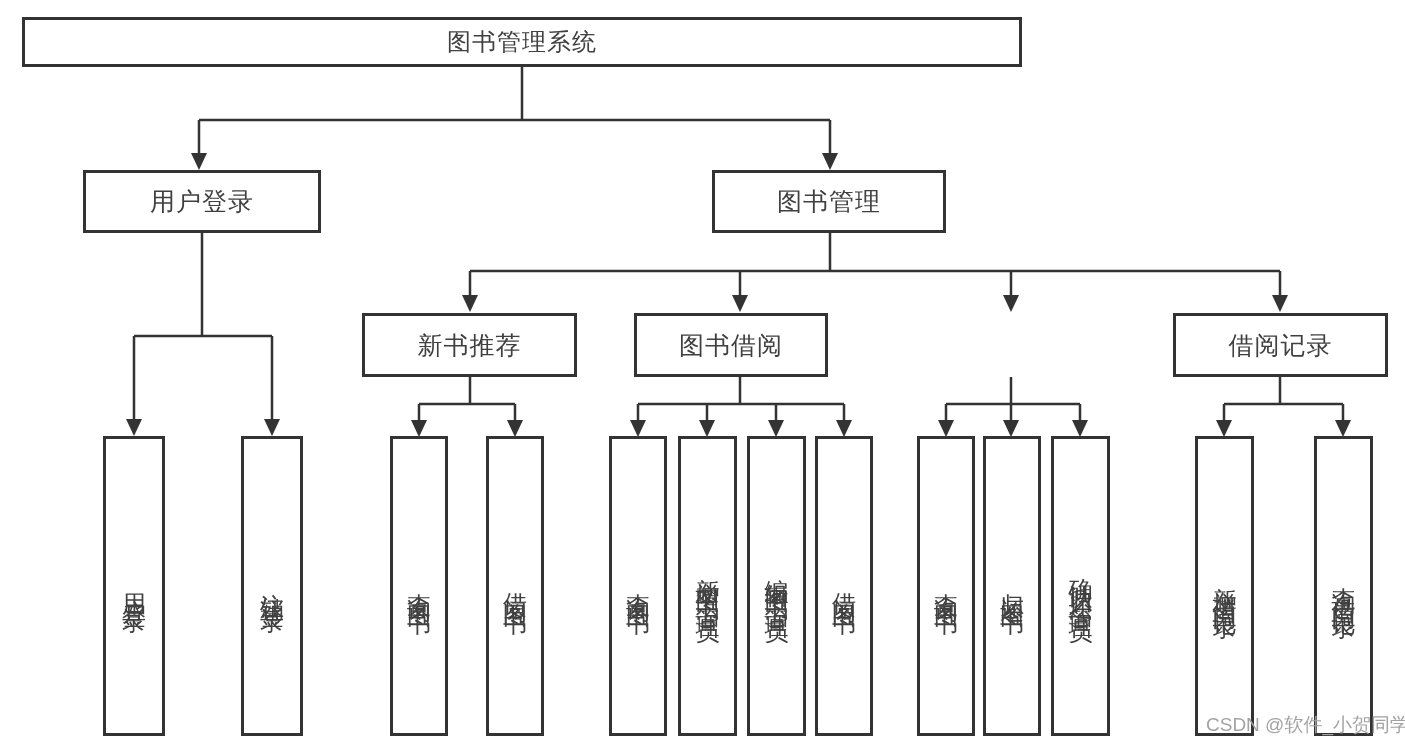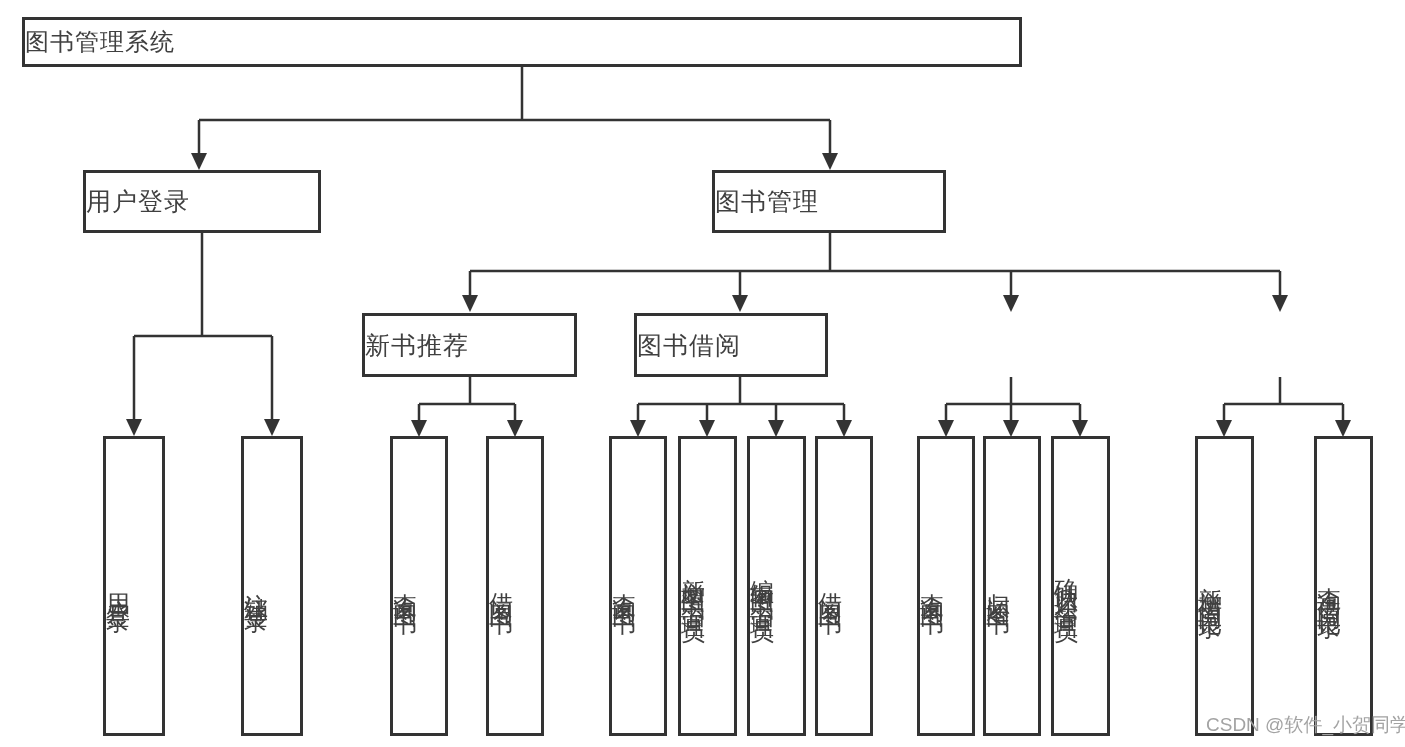--- a/index.html
+++ b/index.html
@@ -17,21 +17,21 @@
     width: 1405px;
     height: 747px;
   }
   .node {
     position: absolute;
     box-sizing: border-box;
     background: #ffffff;
     border: 3px solid #333333;
     display: flex;
     align-items: center;
-    justify-content: flex-start;
+    justify-content: center;
     color: #404040;
     z-index: 2;
   }
   .hbox { font-size: 25px; letter-spacing: 1px; white-space: nowrap; }
   .hbox.root-box { font-size: 24px; }
   .vbox .vtext {
     writing-mode: vertical-rl;
     text-orientation: mixed;
     font-size: 24px;
     letter-spacing: 6px;
@@ -104,20 +104,23 @@
   <div class="node hbox" style="left:712px;top:170px;width:234px;height:63px">
     <span>图书管理</span>
   </div>
 
   <div class="node hbox" style="left:362px;top:313px;width:215px;height:64px">
     <span>新书推荐</span>
   </div>
   <div class="node hbox" style="left:634px;top:313px;width:194px;height:64px">
     <span>图书借阅</span>
   </div>
+  <div class="node hbox" style="left:1173px;top:313px;width:215px;height:64px">
+    <span>借阅记录</span>
+  </div>
 
   <div class="node vbox" style="left:103px;top:436px;width:62px;height:300px">
     <span class="vtext">用户登录</span>
   </div>
   <div class="node vbox" style="left:241px;top:436px;width:62px;height:300px">
     <span class="vtext">注销登录</span>
   </div>
 
   <div class="node vbox" style="left:390px;top:436px;width:58px;height:300px">
     <span class="vtext">查询图书</span>

